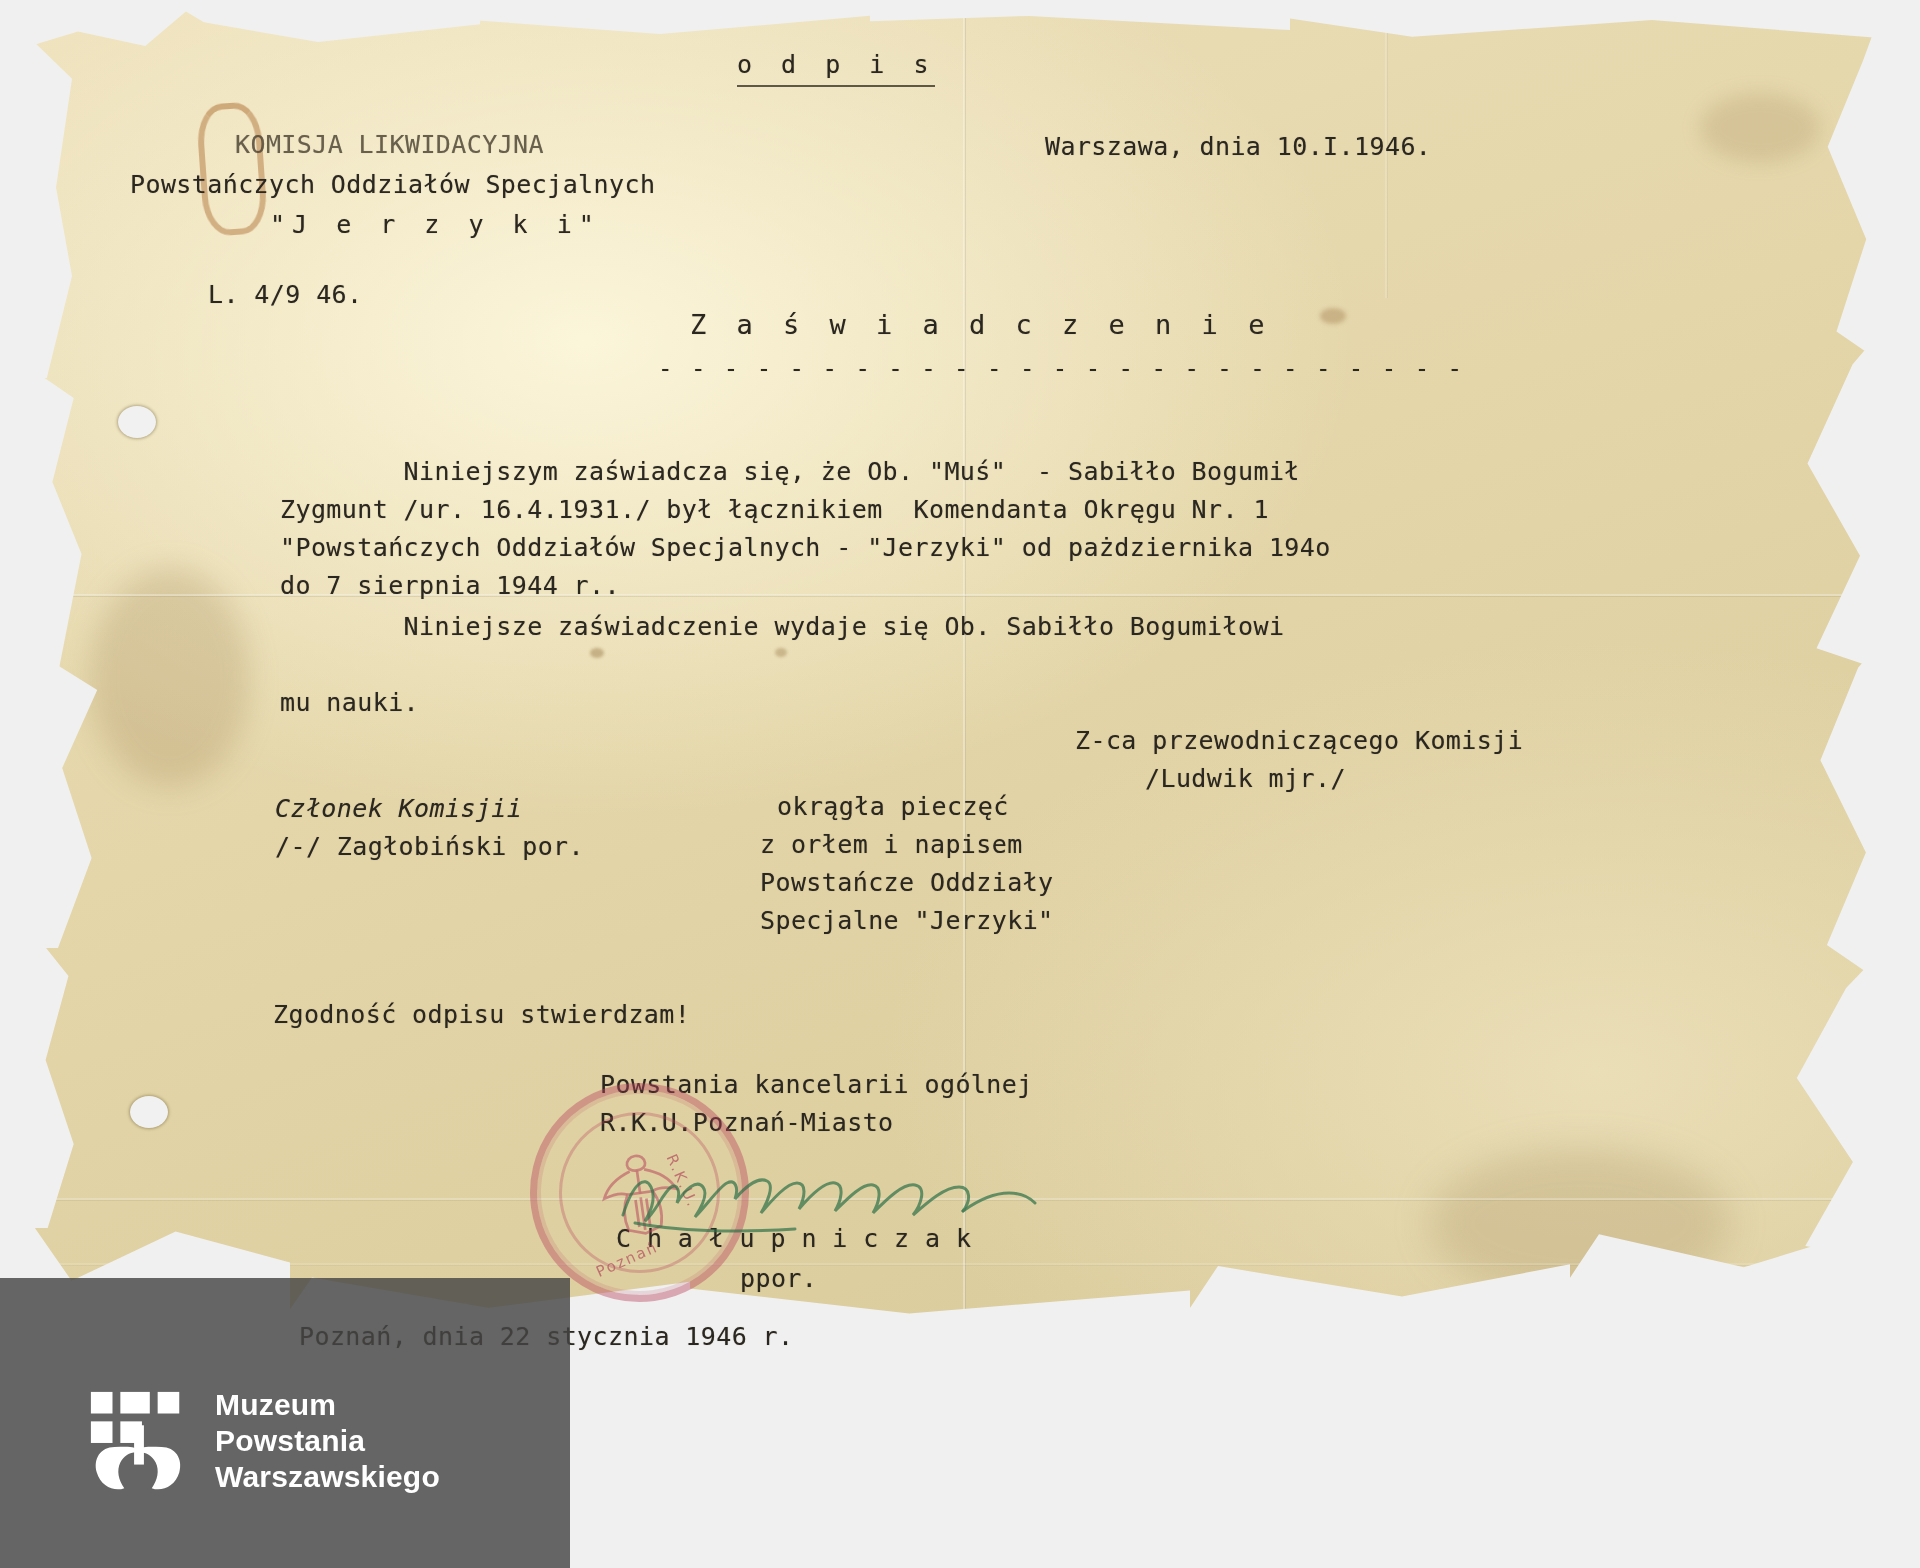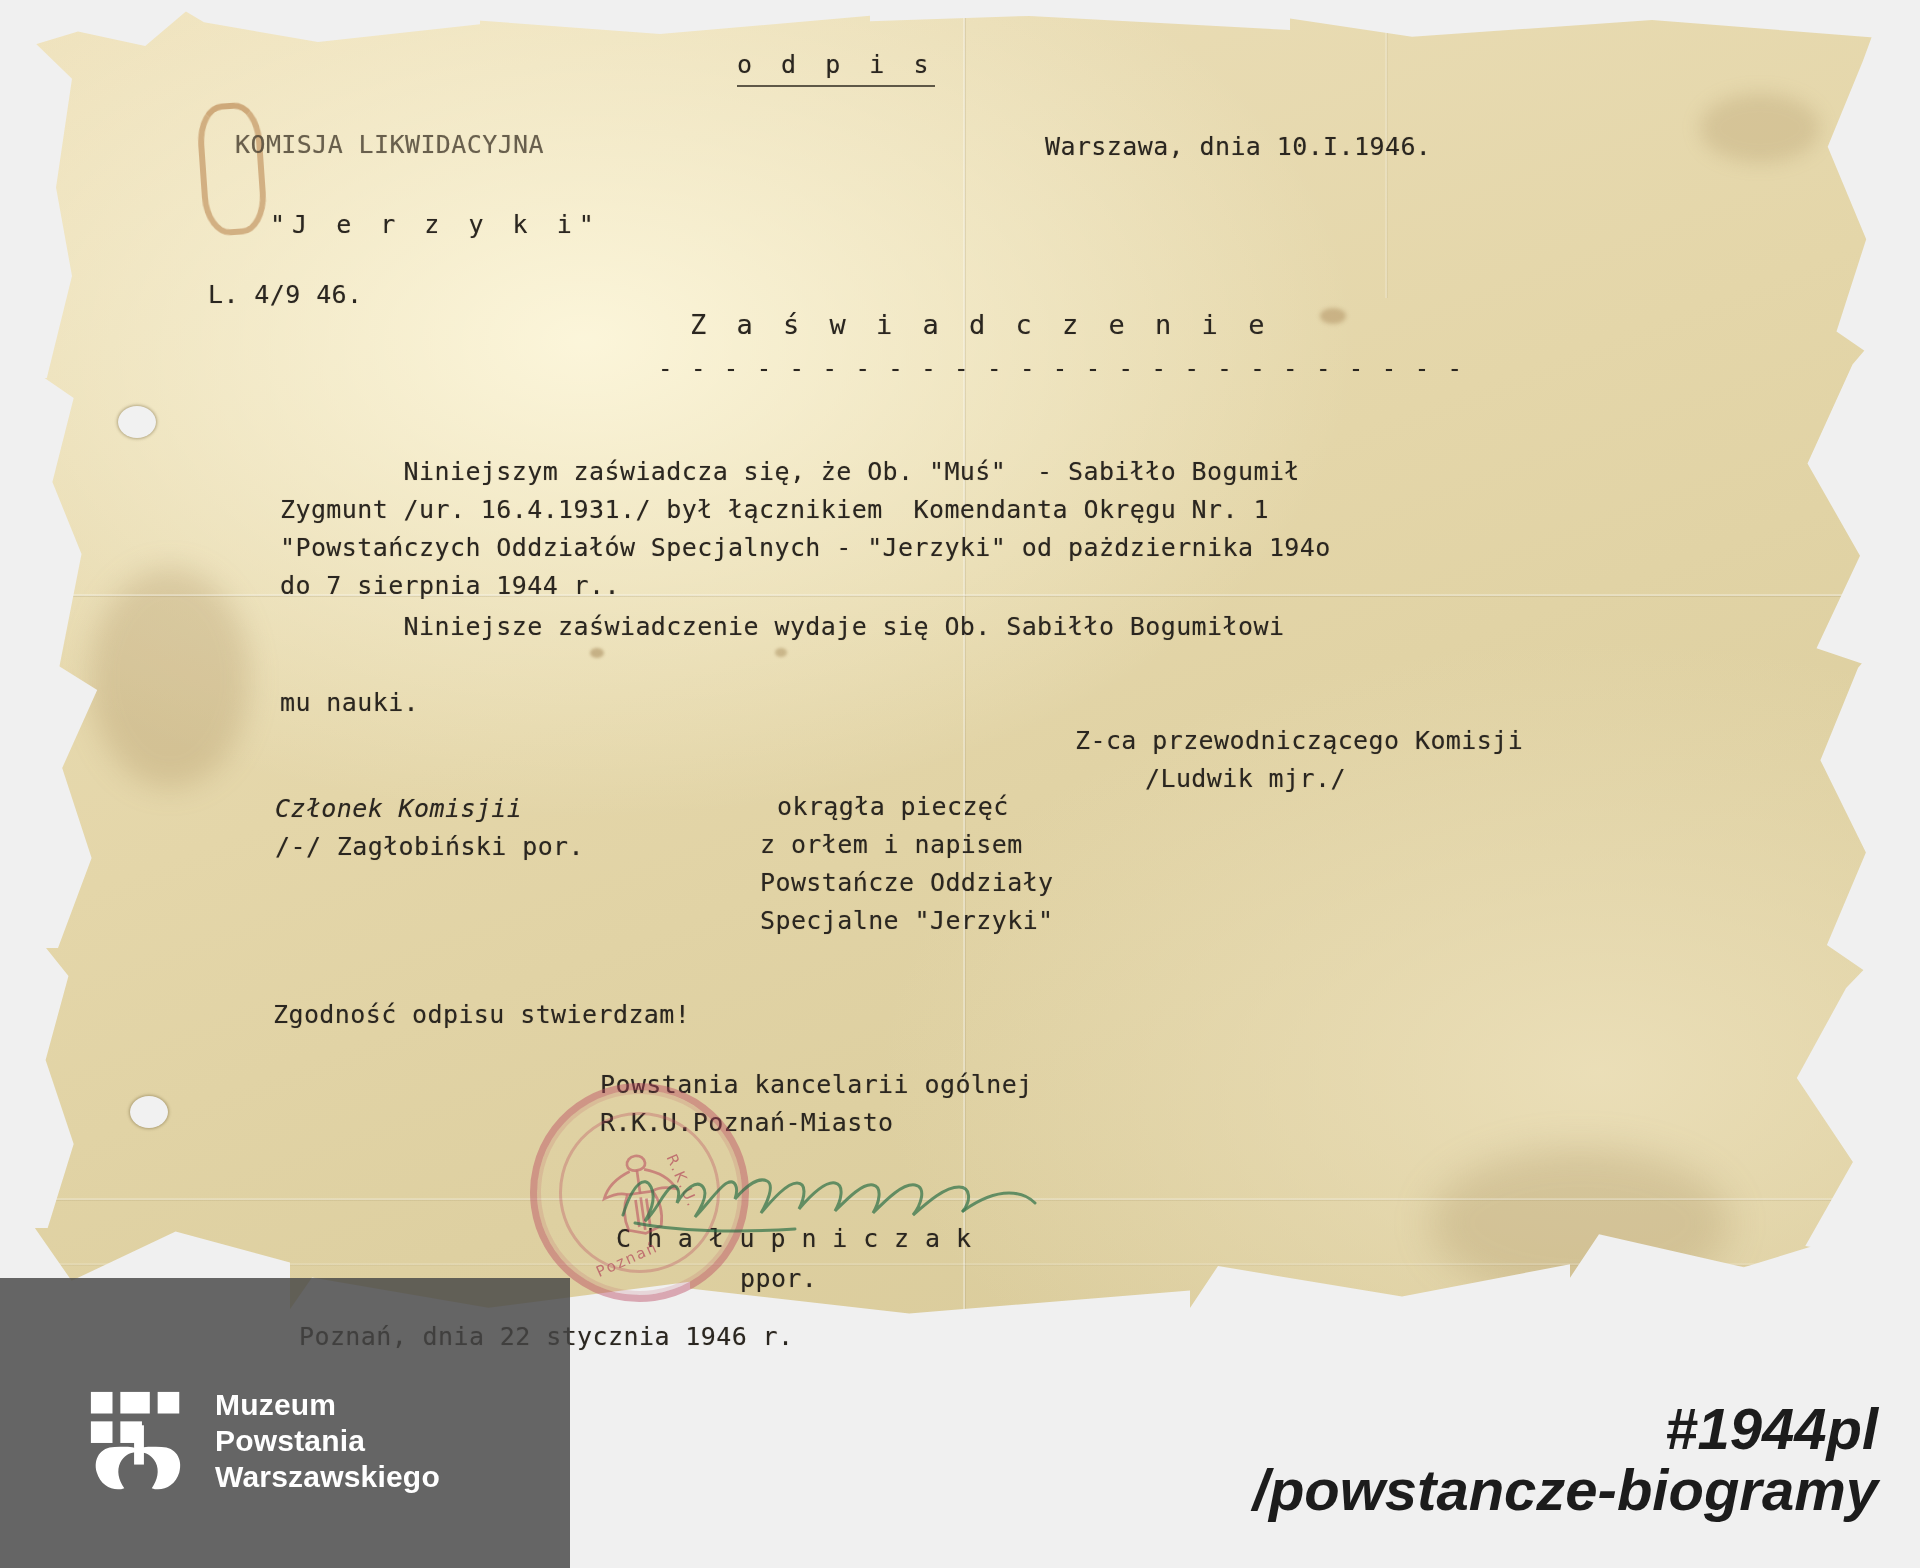--- a/index.html
+++ b/index.html
@@ -234,20 +234,21 @@
     <div class="tear" style="left:240px;top:1258px;width:420px;height:72px;clip-path:polygon(0 100%,100% 100%,100% 22%,52% 58%,10% 16%);"></div>
     <div class="tear" style="left:640px;top:1262px;width:520px;height:68px;clip-path:polygon(0 100%,100% 100%,100% 30%,46% 64%,0 24%);"></div>
     <div class="tear" style="left:1140px;top:1240px;width:400px;height:90px;clip-path:polygon(0 100%,100% 100%,100% 18%,58% 54%,12% 20%);"></div>
     <div class="tear" style="left:1500px;top:1212px;width:345px;height:118px;clip-path:polygon(0 100%,100% 100%,100% 6%,62% 40%,20% 12%);"></div>
 
     <div id="clip-rust"></div>
 
     <div class="tw spaced" style="left:707px;top:38px;border-bottom:2px solid rgba(45,40,30,0.75);padding-bottom:1px;">o d p i s</div>
 
     <div class="tw faint" style="left:205px;top:118px;">KOMISJA LIKWIDACYJNA</div>
+    <div class="tw" style="left:100px;top:158px;">Powstańczych Oddziałów Specjalnych</div>
     <div class="tw spaced" style="left:240px;top:198px;">"J e r z y k i"</div>
 
     <div class="tw" style="left:1015px;top:120px;">Warszawa, dnia 10.I.1946.</div>
 
     <div class="tw" style="left:178px;top:268px;">L. 4/9 46.</div>
 
     <div class="tw spaced" style="left:660px;top:298px;font-size:27px;">Z a ś w i a d c z e n i e</div>
     <div class="tw dashrow" style="left:628px;top:342px;">- - - - - - - - - - - - - - - - - - - - - - - - -</div>
 
     <div class="tw" style="left:250px;top:445px;">        Niniejszym zaświadcza się, że Ob. "Muś"  - Sabiłło Bogumił</div>
@@ -314,18 +315,14 @@
         <path d="M30 62 C16 62 8 74 12 88 C16 102 30 108 40 104 C34 96 32 86 36 78 C40 70 48 66 56 68 C52 60 42 62 30 62 Z"></path>
         <path d="M78 62 C92 62 100 74 96 88 C92 102 78 108 68 104 C74 96 76 86 72 78 C68 70 60 66 52 68 C56 60 66 62 78 62 Z"></path>
         <rect x="50" y="40" width="10" height="40"></rect>
       </g>
     </svg>
     <div id="museum-name">Muzeum
 Powstania
 Warszawskiego</div>
   </div>
 
-  <div id="hashtag">
-    <span class="l1">#1944pl</span>
-    <span class="l2">/powstancze-biogramy</span>
-  </div>
 
 </div>
 
 </body></html>

